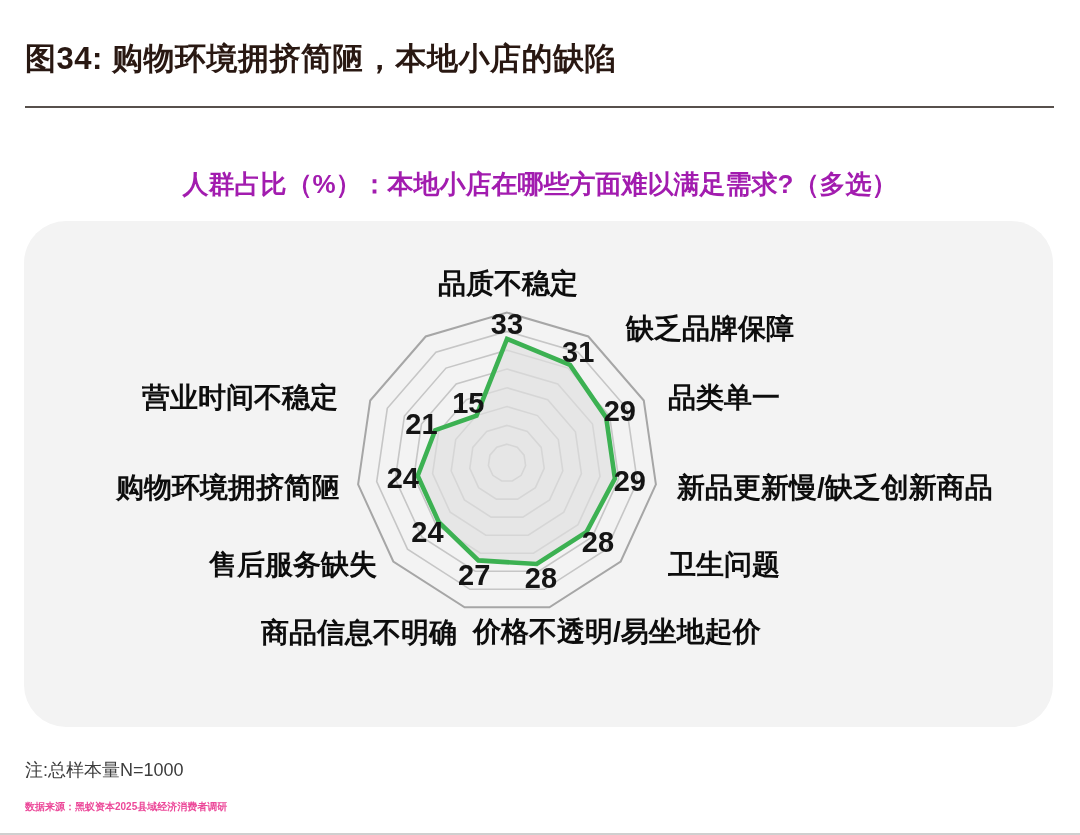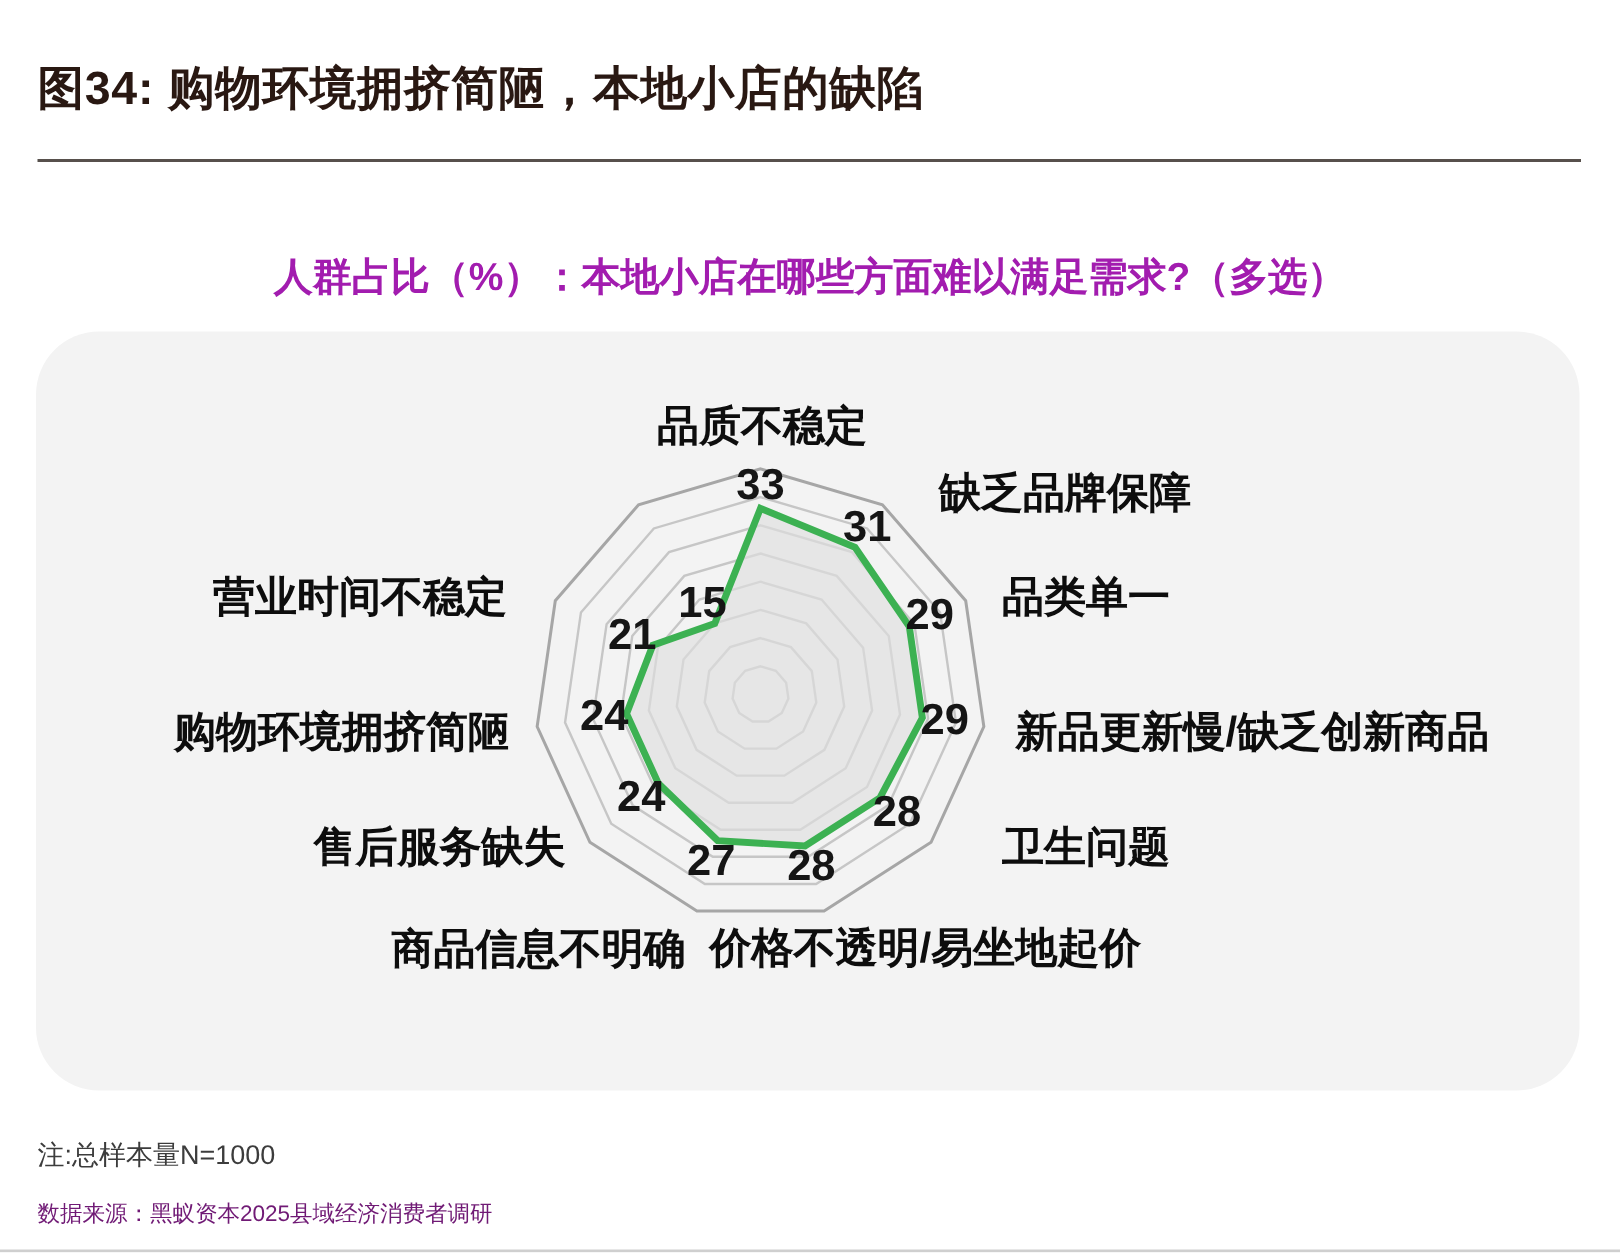--- a/index.html
+++ b/index.html
@@ -26,21 +26,21 @@
     position:absolute;font-size:28px;font-weight:700;color:#0d0d0d;white-space:nowrap;line-height:1;
   }
   .cat.c{transform:translate(-50%,-50%);}
   .cat.l{transform:translate(0,-50%);}
   .cat.r{transform:translate(-100%,-50%);}
   .val{
     position:absolute;font-size:29px;font-weight:700;color:#151515;line-height:1;
     transform:translate(-50%,-50%);white-space:nowrap;
   }
   .note{position:absolute;left:25px;top:758px;font-size:18px;font-weight:400;color:#3c3c3c;white-space:nowrap;}
-  .source{position:absolute;left:25px;top:800px;font-size:15px;color:#701a75;white-space:nowrap;}
+  .source{position:absolute;left:25px;top:800px;font-size:10px;color:#ec4899;white-space:nowrap;font-weight:bold;}
   .bottom-line{position:absolute;left:0;bottom:0;width:1080px;height:2px;background:#cfcfcf;}
 </style>
 </head>
 <body>
 
 <div class="page">
   <div class="title">图34: 购物环境拥挤简陋，本地小店的缺陷</div>
   <div class="divider"></div>
   <div class="subtitle">人群占比（%）：本地小店在哪些方面难以满足需求?（多选）</div>
   <div class="card">

